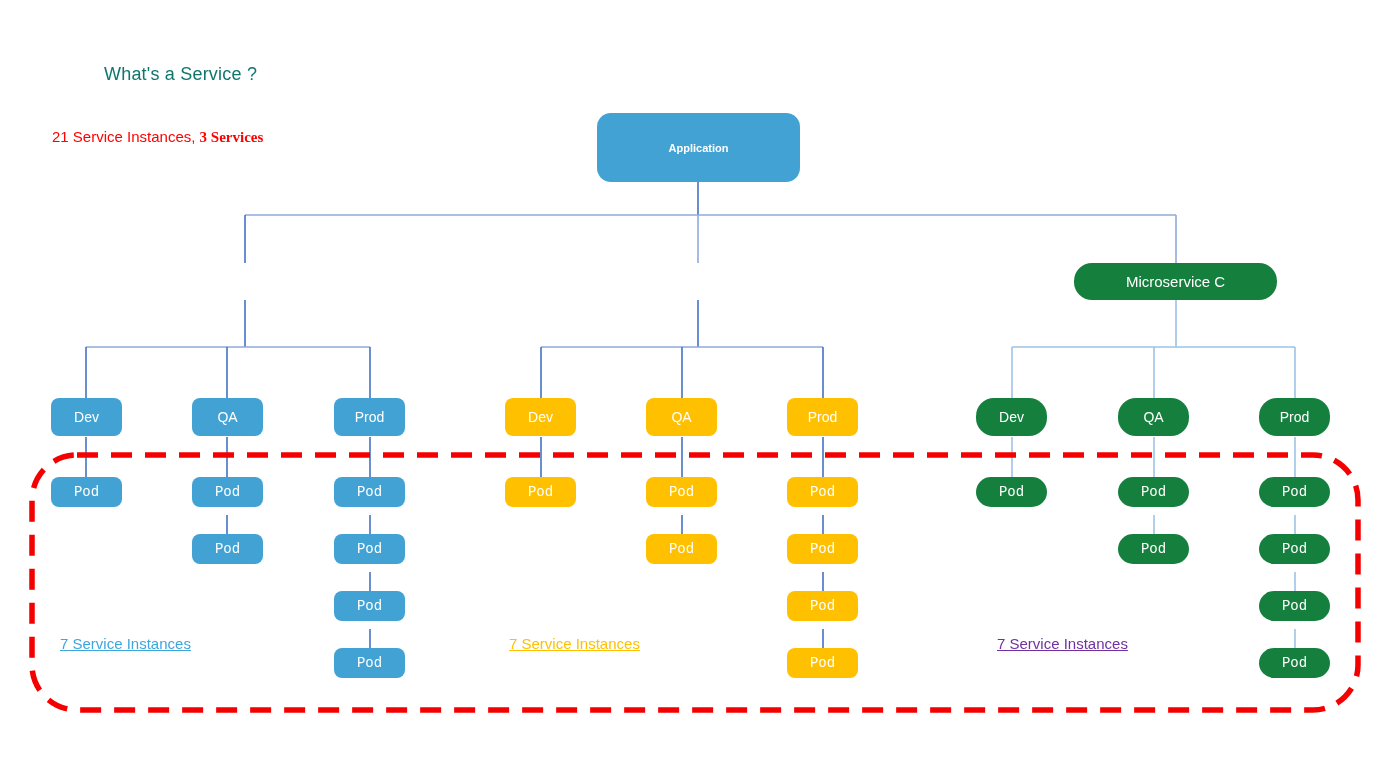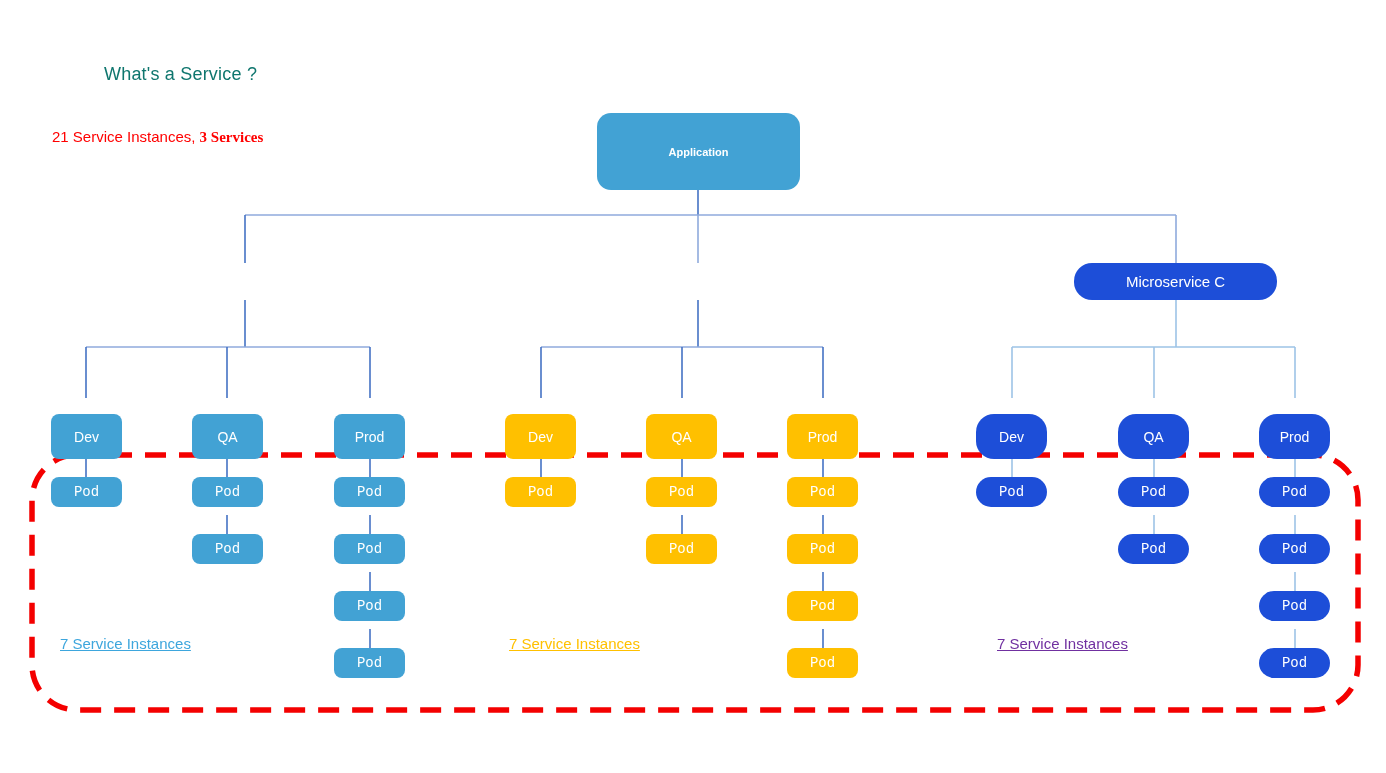--- a/index.html
+++ b/index.html
@@ -13,28 +13,28 @@
   #stats b{font-weight:bold;font-family:Liberation Serif, serif;}
 
   svg.layer{position:absolute;left:0;top:0;width:1386px;height:773px;pointer-events:none;}
   .ln-dark{stroke:#4472C4;stroke-width:1.6;}
   .ln-light{stroke:#8FAADC;stroke-width:1.6;}
   .ln-pale{stroke:#9DC3E6;stroke-width:1.6;}
   .dashed-rect{fill:none;stroke:#F40000;stroke-width:5.5;stroke-dasharray:21 13;stroke-linecap:butt;}
 
   .node{display:flex;align-items:center;justify-content:center;color:#ffffff;
         box-sizing:border-box;text-align:center;}
-  .app-box{width:203px;height:77px;border-radius:14px;font-size:11px;font-weight:bold;}
+  .app-box{width:203px;height:69px;border-radius:14px;font-size:11px;font-weight:bold;}
   .ms-box{width:203px;height:37px;border-radius:9px;font-size:15px;}
-  .env-box{width:71px;height:45px;border-radius:8px;font-size:14px;margin-top:16px;}
+  .env-box{width:71px;height:38px;border-radius:8px;font-size:14px;}
   .pod-box{width:71px;height:30px;border-radius:8px;font-size:14px;font-family:Liberation Mono, monospace;}
 
   .c-blue{background:#42A2D4;}
   .c-yellow{background:#FFC000;}
-  .c-purple{background:#1d4ed8;border-radius:18px;}
+  .c-purple{background:#15803d;border-radius:18px;}
 
   .footer-label{font-size:15px;text-decoration:underline;}
   .f-blue{color:#3DA6DD;}
   .f-yellow{color:#FFC000;}
   .f-purple{color:#7030A0;}
 </style>
 </head>
 <body>
 
 <div id="stage">

